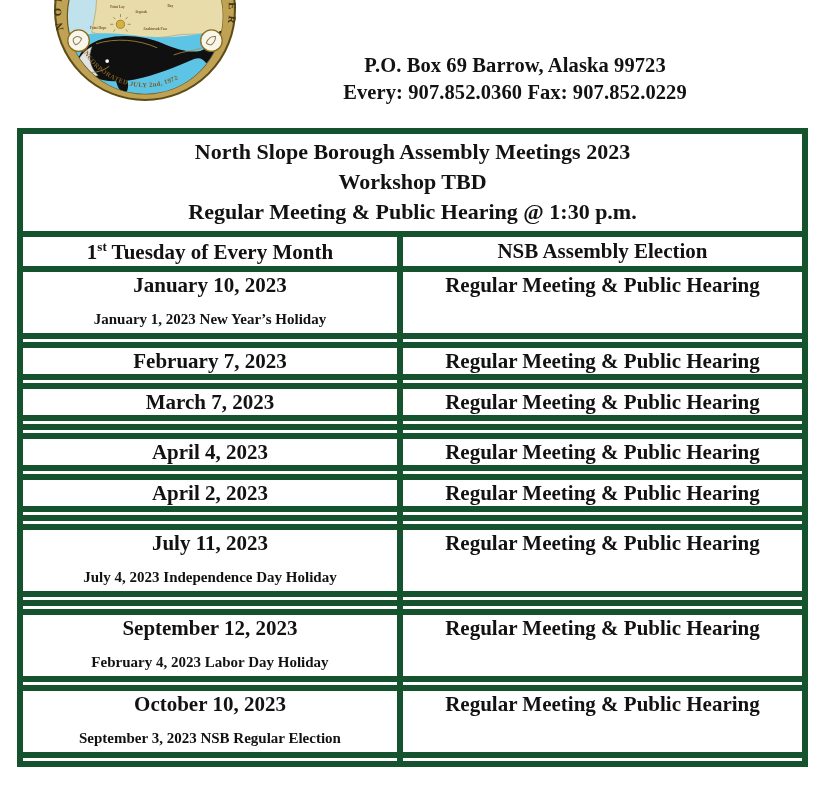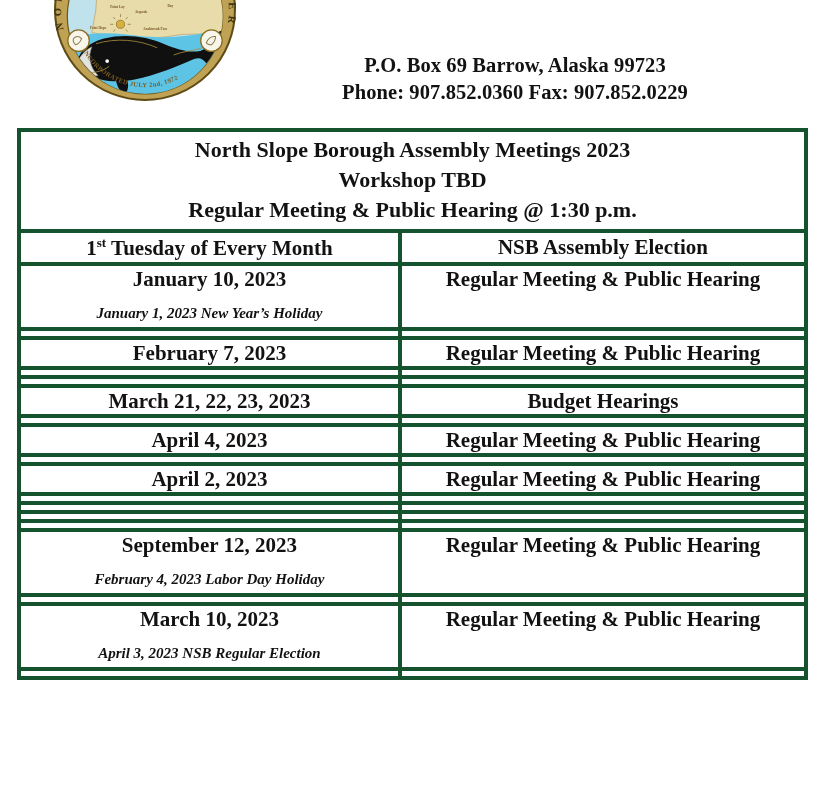--- a/index.html
+++ b/index.html
@@ -28,37 +28,37 @@
   }
 
   
   table.schedule {
     position: absolute; left: 17px; top: 128px;
     width: 791px;
     border-collapse: collapse;
     table-layout: fixed;
     border: 3px solid #000;
   }
-  table.schedule td, table.schedule th { border: 4px solid #14532d; padding: 0; margin-top: 31px; }
+  table.schedule td, table.schedule th { border: 6px solid #14532d; padding: 0; margin-top: 31px; }
   .col-date { width: 48.4%; }
   .col-type { width: 51.6%; }
 
   .title-cell { text-align: center; padding: 3px 0 4px 0 !important; }
   .title-cell div { font-size: 22px; font-weight: bold; line-height: 30px; }
 
   th.head-cell {
     font-size: 21px; font-weight: bold; text-align: center;
     height: 29px; vertical-align: middle;
   }
   th.head-cell sup { font-size: 13px; }
 
   tr.main-row { height: 16px; }
   tr.main-row td { vertical-align: top; text-align: center; }
   .date, .type { font-size: 21px; font-weight: bold; line-height: 25px; margin-top: 1px; }
-  .note { font-size: 15px; font-weight: bold; line-height: 18px; margin: 12px 0 5px 0; font-style: italic; }
+  .note { font-size: 15px; font-weight: bold; line-height: 18px; margin: 12px 0 5px 0; }
 
   tr.spacer-row { height: 9px; }
   tr.spacer-row td { line-height: 0; font-size: 0; }
 </style>
 </head>
 <body>
 
 <div class="page">
 
   <div class="letterhead">
@@ -142,21 +142,21 @@
         </g>
         <g>
           <circle cx="155" cy="120" r="10.5" fill="#f8f5ea" stroke="#8a6d1f" stroke-width="1.3"></circle>
           <path d="M 150 122 q 3 -7 9 -6 q 0 5 -4 8 q -4 0 -5 -2 Z" fill="none" stroke="#8a7a4a" stroke-width="1"></path>
         </g>
       </svg>
     </div>
 
     <div class="address">
       <div>P.O. Box 69 Barrow, Alaska 99723</div>
-      <div>Phone: 907.852.0360  Fax: 907.852.0229</div>
+      <div>Every: 907.852.0360  Fax: 907.852.0229</div>
     </div>
   </div>
 
   <table class="schedule">
     <colgroup>
         <col class="col-date">
         <col class="col-type">
       </colgroup>
     <tbody>
       <tr>
@@ -192,34 +192,34 @@
     </td>
     <td>
       <div class="type">Regular Meeting &amp; Public Hearing</div>
     </td>
   </tr>
   <tr class="spacer-row">
     <td></td>
     <td></td>
   </tr>
 
-  <tr class="spacer-row">
-    <td></td>
-    <td></td>
-  </tr>
-
-  <tr class="main-row">
-    <td>
-      <div class="date">March 21, 22, 23, 2023</div>
-
-    </td>
-    <td>
-      <div class="type">Budget Hearings</div>
-    </td>
-  </tr>
+  <tr class="main-row">
+    <td>
+      <div class="date">March 7, 2023</div>
+
+    </td>
+    <td>
+      <div class="type">Regular Meeting &amp; Public Hearing</div>
+    </td>
+  </tr>
+  <tr class="spacer-row">
+    <td></td>
+    <td></td>
+  </tr>
+
   <tr class="spacer-row">
     <td></td>
     <td></td>
   </tr>
 
   <tr class="main-row">
     <td>
       <div class="date">April 4, 2023</div>
 
     </td>
@@ -244,20 +244,29 @@
   <tr class="spacer-row">
     <td></td>
     <td></td>
   </tr>
 
   <tr class="spacer-row">
     <td></td>
     <td></td>
   </tr>
 
+  <tr class="main-row">
+    <td>
+      <div class="date">July 11, 2023</div>
+      <div class="note">July 4, 2023 Independence Day Holiday</div>
+    </td>
+    <td>
+      <div class="type">Regular Meeting &amp; Public Hearing</div>
+    </td>
+  </tr>
   <tr class="spacer-row">
     <td></td>
     <td></td>
   </tr>
 
   <tr class="spacer-row">
     <td></td>
     <td></td>
   </tr>
 
@@ -270,22 +279,22 @@
       <div class="type">Regular Meeting &amp; Public Hearing</div>
     </td>
   </tr>
   <tr class="spacer-row">
     <td></td>
     <td></td>
   </tr>
 
   <tr class="main-row">
     <td>
-      <div class="date">March 10, 2023</div>
-      <div class="note">April 3, 2023 NSB Regular Election</div>
+      <div class="date">October 10, 2023</div>
+      <div class="note">September 3, 2023 NSB Regular Election</div>
     </td>
     <td>
       <div class="type">Regular Meeting &amp; Public Hearing</div>
     </td>
   </tr>
   <tr class="spacer-row">
     <td></td>
     <td></td>
   </tr>
 

